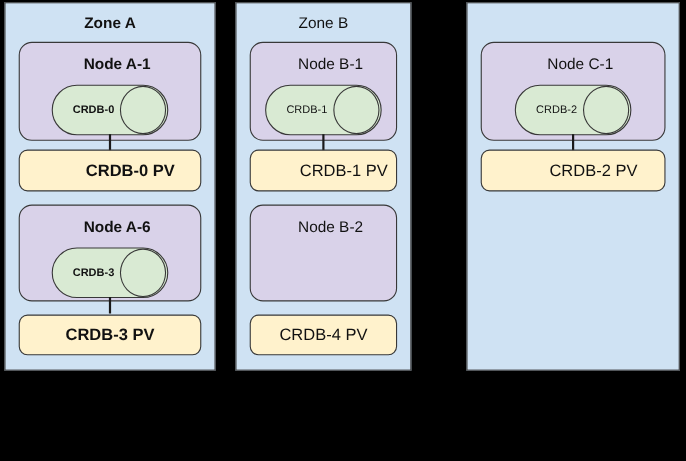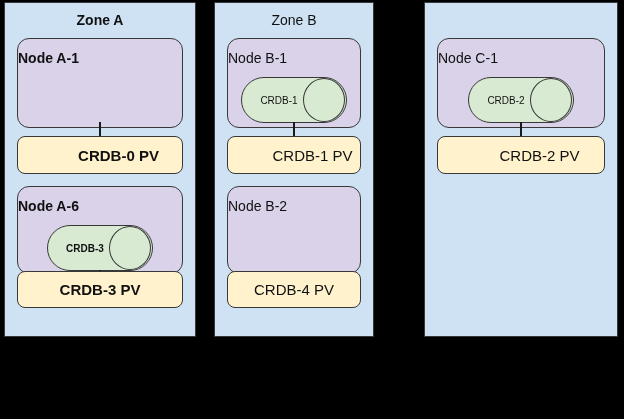--- a/index.html
+++ b/index.html
@@ -36,22 +36,22 @@
 
   .node {
     position: absolute; left: 12px; right: 12px;
     background: var(--node-fill);
     border: 1px solid var(--shape-border);
     border-radius: 12px;
   }
   .node-1 { top: 35px;  height: 90px; }
   .node-2 { top: 183px; height: 88px; }
   .node-title {
-    margin-top: 11px; 
-    font-size: 14px; color: var(--text);
+    margin-top: 11px; text-align: center;
+    font-size: 14px; color: var(--text); padding-left: 13px;
   }
 
   .pod {
     position: absolute; top: 38px; left: 50%;
     transform: translateX(-50%);
     width: 106px; height: 46px;
     background: var(--pod-fill);
     border: 1px solid var(--shape-border);
     border-radius: 23px;
   }
@@ -76,32 +76,36 @@
 
   .pv {
     position: absolute; left: 12px; right: 12px;
     background: var(--pv-fill);
     border: 1px solid var(--shape-border);
     border-radius: 8px;
     display: flex; align-items: center; justify-content: center;
     font-size: 15px; color: var(--text);
   }
   .pv-1 { top: 133px; height: 38px; padding-left: 37px; }
-  .pv-2 { top: 268px; height: 37px; }
+  .pv-2 { top: 283px; height: 37px; }
 </style>
 </head>
 <body>
 
 <div class="diagram">
 
   <div class="zone zone-a">
     <div class="zone-title">Zone A</div>
 
     <div class="node node-1">
       <div class="node-title">Node A-1</div>
+      <div class="pod">
+        <span class="pod-face"></span>
+        <span class="pod-label">CRDB-0</span>
+      </div>
     </div>
     <div class="connector connector-1"></div>
     <div class="pv pv-1">
       <span>CRDB-0 PV</span>
     </div>
 
     <div class="node node-2">
       <div class="node-title">Node A-6</div>
       <div class="pod">
         <span class="pod-face"></span>

